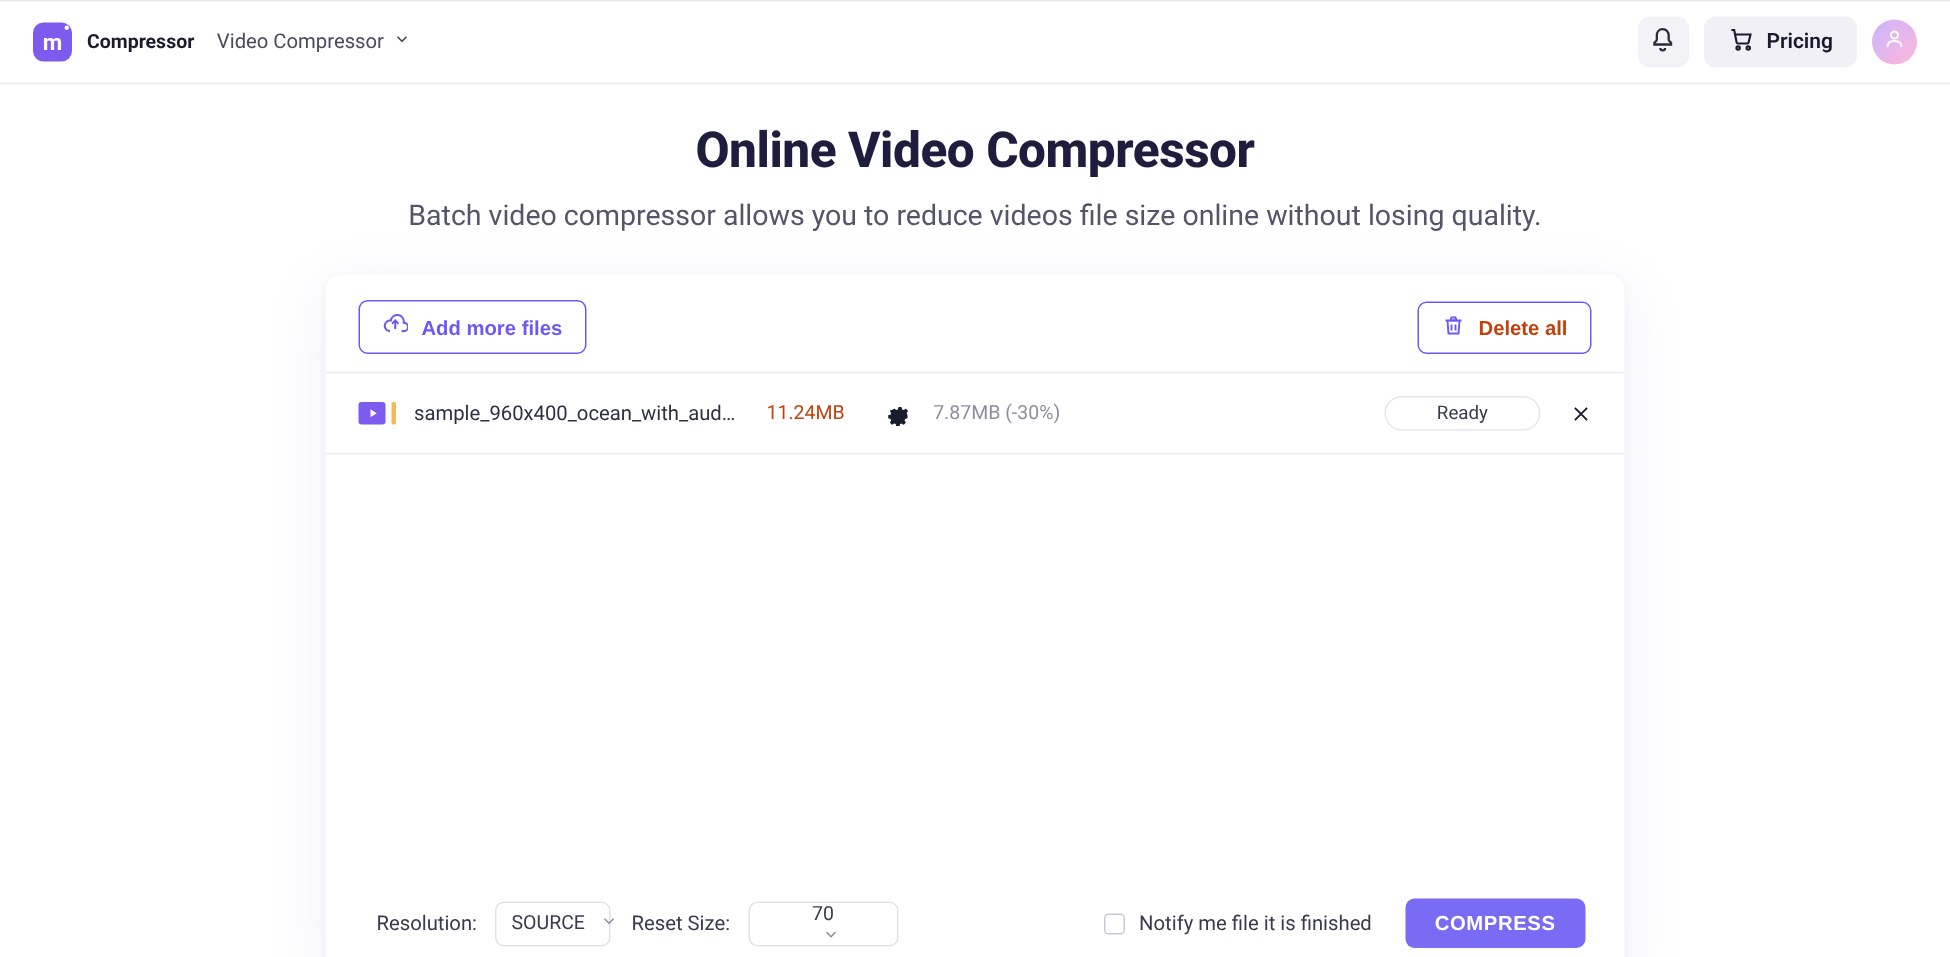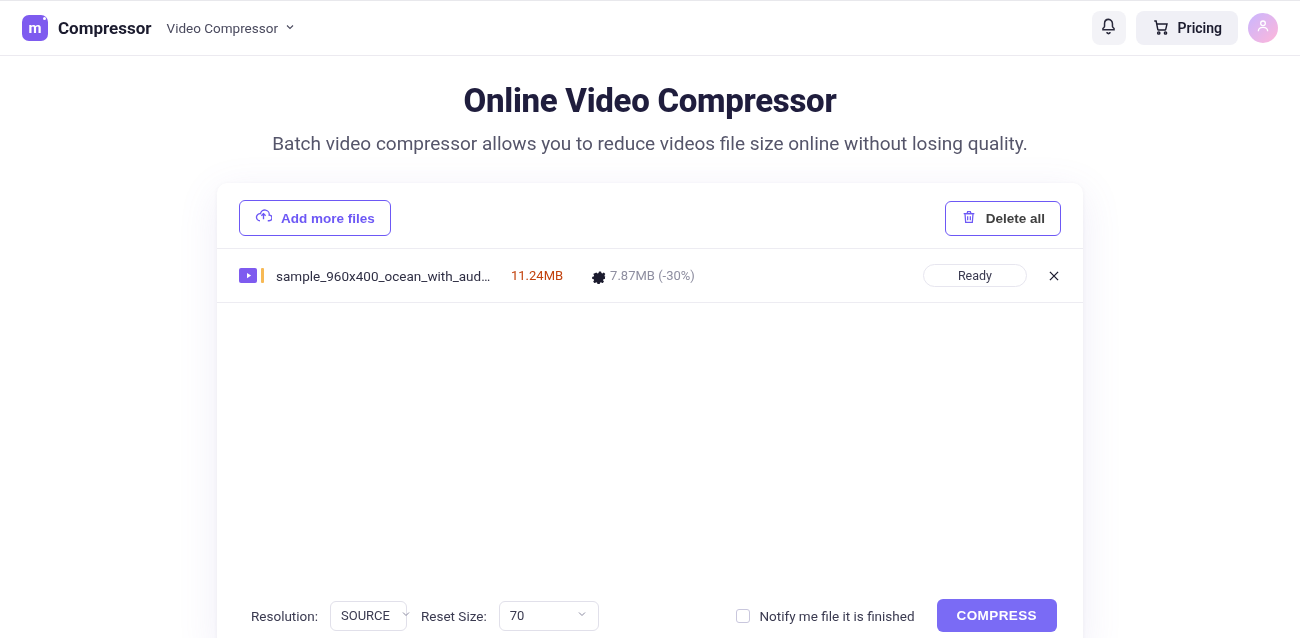--- a/index.html
+++ b/index.html
@@ -39,21 +39,21 @@
 .logo::after {
   content: "";
   position: absolute;
   top: 2px; right: 2px;
   width: 3px; height: 3px;
   border-radius: 50%;
   background: #fff;
 }
 .brand-text {
   font-weight: 700;
-  font-size: 17px;
+  font-size: 13px;
   color: #1b1b2e;
 }
 .dropdown-nav {
   margin-left: 15px;
   font-size: 13.5px;
   color: #4a4a5e;
   display: flex;
   align-items: center;
   gap: 6px;
   cursor: pointer;
@@ -140,21 +140,21 @@
   font-size: 13.5px;
   cursor: pointer;
   background: #fff;
 }
 .btn-primary-outline {
   border-color: #6d58f5;
   color: #6d58f5;
 }
 .btn-danger-outline {
   border-color: #6d58f5;
-  color: #404040;
+  color: #c2410c;
 }
 .card-divider {
   border-top: 1px solid #edecf2;
 }
 .file-row {
   display: flex;
   align-items: center;
   padding: 15px 22px;
   border-bottom: 1px solid #edecf2;
 }
@@ -189,21 +189,21 @@
   margin-left: 20px;
 }
 .gear {
   margin-left: 28px;
   display: inline-flex;
   cursor: pointer;
 }
 .new-size {
   font-size: 13px;
   color: #8e8ea0;
-  margin-left: 2px;
+  margin-left: 14px;
 }
 .status-pill {
   margin-left: auto;
   margin-right: 20px;
   padding: 3px 34px;
   border: 1px solid #e7e6ef;
   border-radius: 14px;
   font-size: 12.5px;
   color: #3a3a50;
 }
@@ -231,21 +231,21 @@
   border-radius: 6px;
   height: 30px;
   padding: 0 10px;
   font-size: 13px;
   color: #3a3a50;
   cursor: pointer;
   margin-left: 12px;
 }
 .select .sel-chev { margin-left: 10px; }
 .select-res { width: 77px; }
-.select-size { width: 100px; }
+.select-size { width: 100px; flex-direction: column; }
 .footer-gap { width: 14px; }
 .checkbox {
   width: 14px; height: 14px;
   border: 1.5px solid #c9c7dd;
   border-radius: 3px;
   margin-right: 9px;
   cursor: pointer;
 }
 .notify {
   display: inline-flex;

